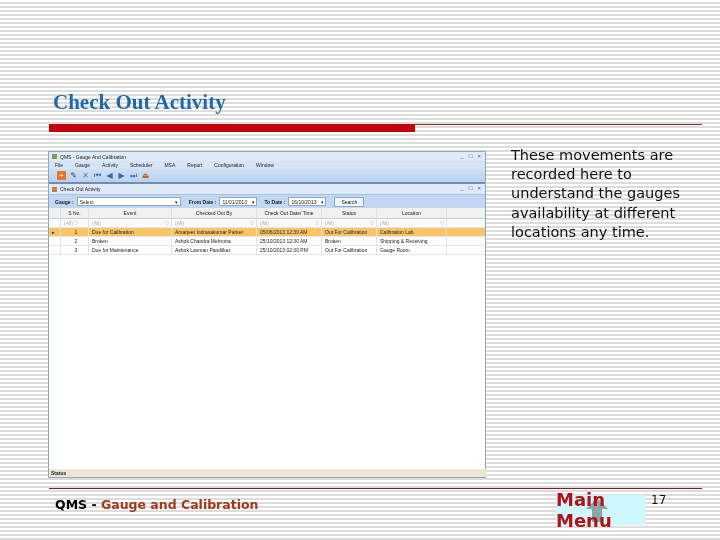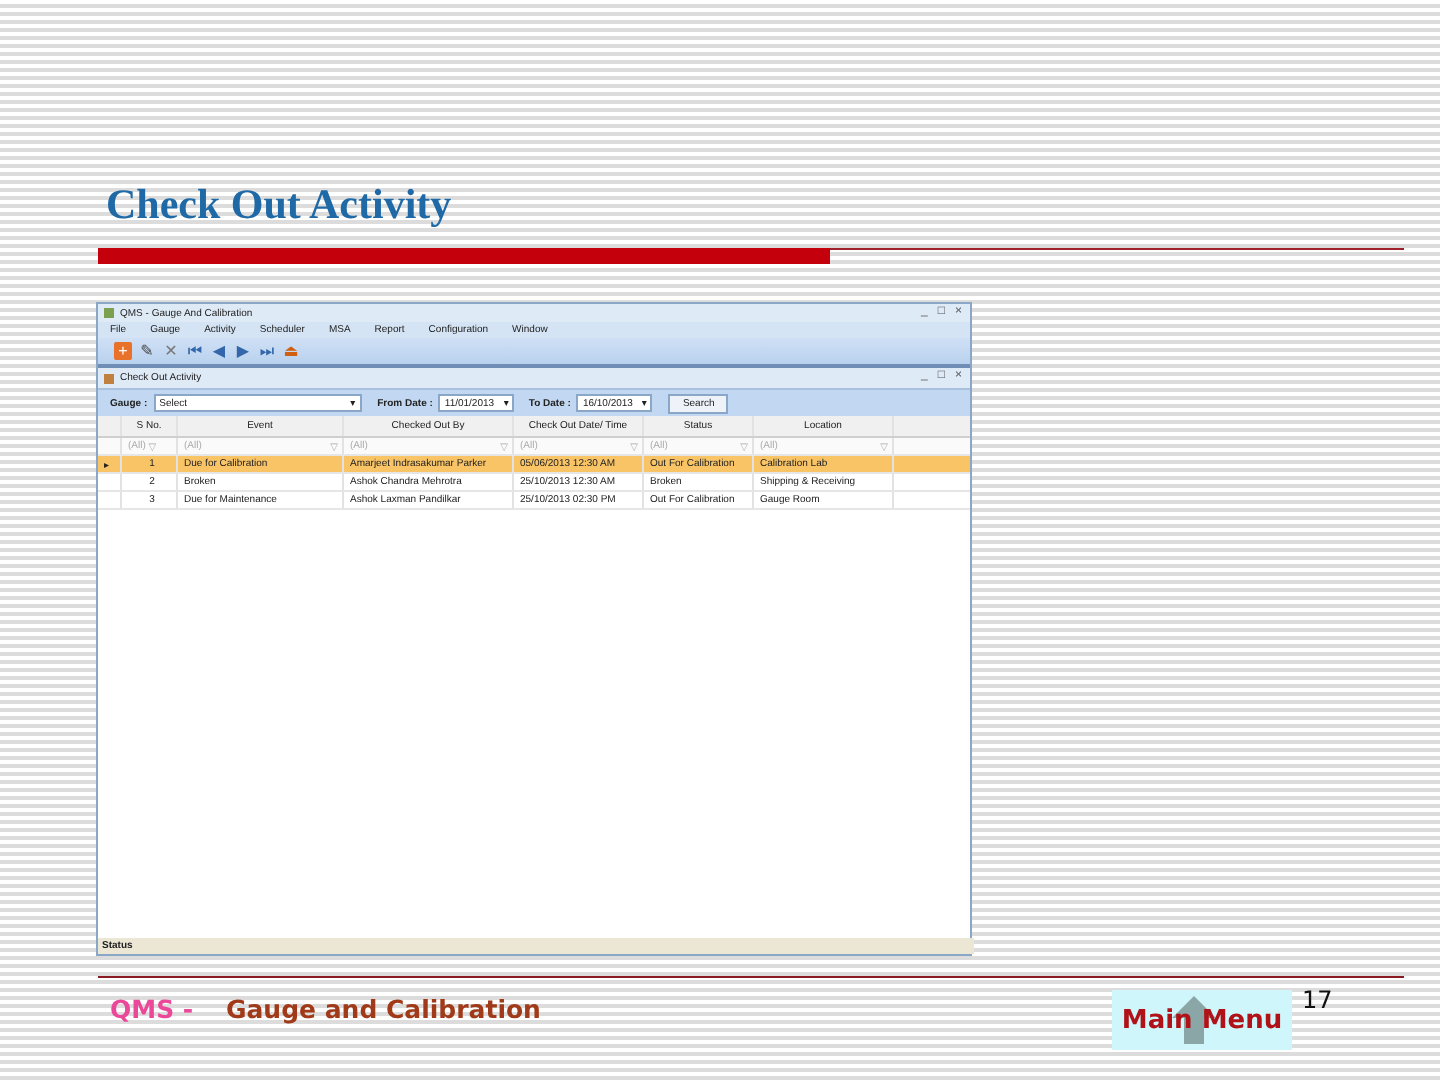--- a/index.html
+++ b/index.html
@@ -45,26 +45,26 @@
   .c4{width:65px;}
   .c5{width:55px;}
   .c6{width:70px;}
   .statusbar{position:absolute;left:0;bottom:0;width:100%;height:8px;background:#ece6d4;display:flex;align-items:center;padding-left:2px;font-weight:bold;font-size:5px;}
 
   .desc{position:absolute;left:511px;top:146px;width:200px;font-size:14.5px;line-height:19.2px;color:#111;}
   .desc p{margin:0 0 19px 0;}
 
   .foot-rule{position:absolute;left:49px;top:488px;width:653px;height:1px;background:#8a1a22;}
   .foot-left{position:absolute;left:55px;top:497px;font-size:12.5px;font-weight:bold;}
-  .foot-left .q{color:#ec4899;margin-top:36px;}
-  .foot-left .g{color:#a03a18;margin-left:12px;}
+  .foot-left .q{color:#000000;margin-top:36px;}
+  .foot-left .g{color:#a03a18;}
   .mainmenu{position:absolute;left:556px;top:495px;width:90px;height:30px;background:#cff6fb;display:flex;align-items:center;justify-content:center;}
   .mainmenu .arrow{position:absolute;left:30px;top:3px;width:0;height:0;border-left:11px solid transparent;border-right:11px solid transparent;border-bottom:11px solid #8aa6a6;}
   .mainmenu .stem{position:absolute;left:36px;top:13px;width:10px;height:14px;background:#8aa6a6;}
-  .mainmenu span{position:relative;color:#b01218;font-weight:bold;font-size:13px;font-family:"DejaVu Sans",sans-serif;}
+  .mainmenu span{position:relative;color:#b01218;font-weight:bold;font-size:18px;font-family:"DejaVu Sans",sans-serif;}
   .pageno{position:absolute;left:651px;top:493px;font-size:12px;color:#111;}
 </style>
 </head>
 <body>
 
 <div class="title">Check Out Activity</div>
 <div class="rule-thick"></div>
 <div class="rule-thin"></div>
 
 <div class="app">
@@ -187,20 +187,21 @@
         <div class="c c4">25/10/2013 02:30 PM</div>
         <div class="c c5">Out For Calibration</div>
         <div class="c c6">Gauge Room</div>
       </div>
     </div>
   </div>
   <div class="statusbar">Status</div>
 </div>
 
 <div class="desc">
+  <p>These movements are recorded here to understand the gauges availability at different locations any time.</p>
 </div>
 
 <div class="foot-rule"></div>
 <div class="foot-left">
   <span class="q">QMS</span><span class="q"> - </span><span class="g">Gauge and Calibration</span>
 </div>
 <div class="mainmenu">
   <div class="arrow"></div>
   <div class="stem"></div>
   <span>Main Menu</span>

